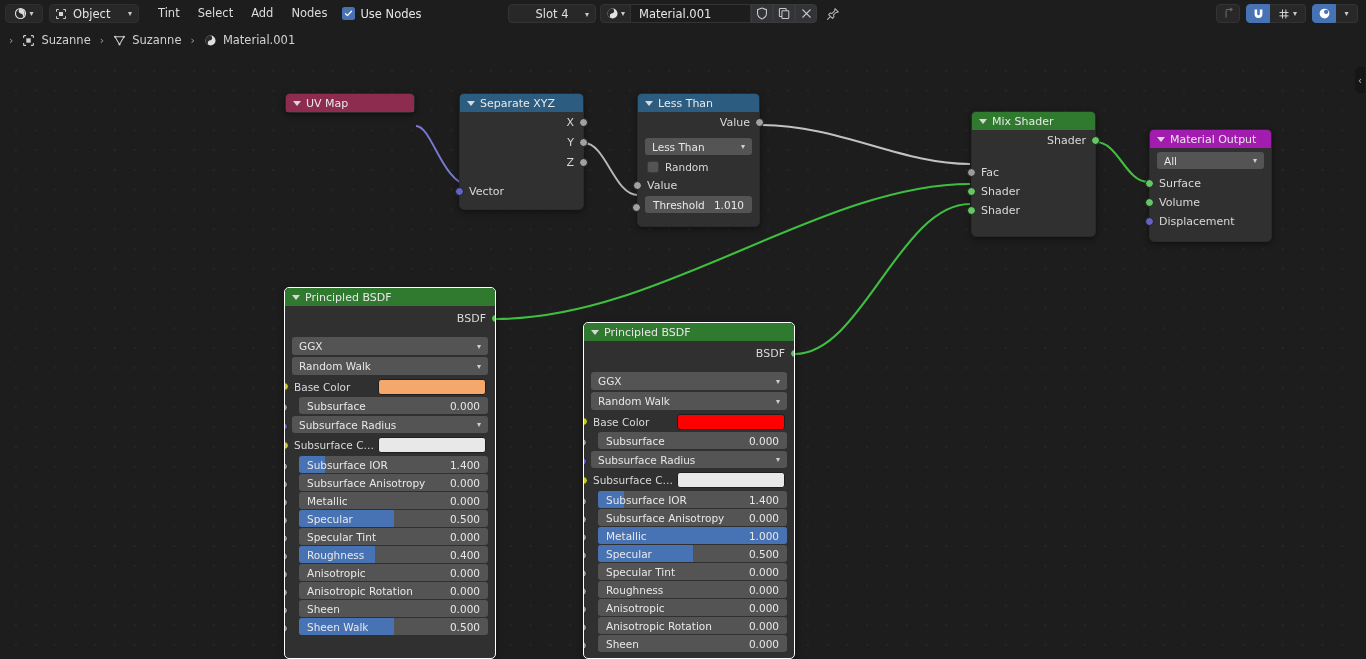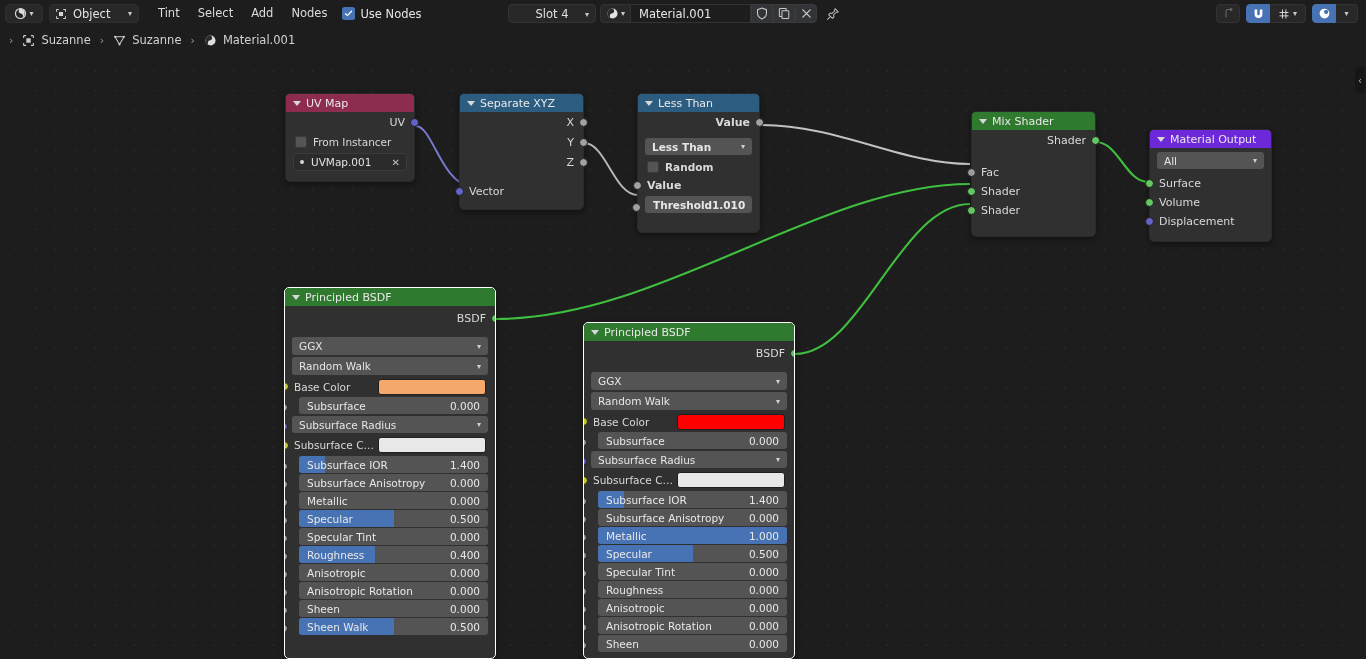--- a/index.html
+++ b/index.html
@@ -316,35 +316,20 @@
 
   <div class="edge-collapse">
     <div class="arrow">‹</div>
   </div>
 
   <div class="node" style="left:285px; top:40px; width:130px;">
     <div class="nhead" style="background:#8e2c4f;">
       <span class="tri"></span>
       <span>UV Map</span>
     </div>
-    <div class="nbody" style="padding-bottom:8px;">
-      <div class="out-row">
-        <span>UV</span>
-        <span class="sock out s-vector" style="top:6px;"></span>
-      </div>
-      <div class="checkrow">
-        <span class="ckbox"></span>
-        <span>From Instancer</span>
-      </div>
-      <div class="namefield">
-        <span class="dot"></span>
-        <span>UVMap.001</span>
-        <span class="x">✕</span>
-      </div>
-    </div>
   </div>
 
   <div class="node" style="left:459px; top:40px; width:125px;">
     <div class="nhead" style="background:#2c5c80;">
       <span class="tri"></span>
       <span>Separate XYZ</span>
     </div>
     <div class="nbody" style="padding-bottom:8px;">
       <div class="out-row">
         <span>X</span>
@@ -364,21 +349,21 @@
         <span class="sock in s-vector" style="top:5px;"></span>
       </div>
     </div>
   </div>
 
   <div class="node" style="left:637px; top:40px; width:123px;">
     <div class="nhead" style="background:#2c5c80;">
       <span class="tri"></span>
       <span>Less Than</span>
     </div>
-    <div class="nbody" style="padding-bottom:18px;font-weight:bold;">
+    <div class="nbody" style="padding-bottom:12px;">
       <div class="out-row">
         <span>Value</span>
         <span class="sock out s-value" style="top:6px;"></span>
       </div>
       <div style="height:4px;"></div>
       <div class="field dropdown">
         <span>Less Than</span>
         <span class="chev">▾</span>
       </div>
       <div class="checkrow">
@@ -419,21 +404,21 @@
         <span class="sock in s-shader" style="top:5px;"></span>
       </div>
       <div class="in-row">
         <span>Shader</span>
         <span class="sock in s-shader" style="top:5px;"></span>
       </div>
     </div>
   </div>
 
   <div class="node" style="left:1149px; top:76px; width:123px;">
-    <div class="nhead" style="background:#6d28d9;">
+    <div class="nhead" style="background:#a21caf;">
       <span class="tri"></span>
       <span>Material Output</span>
     </div>
     <div class="nbody" style="padding-bottom:10px;">
       <div style="height:2px;"></div>
       <div class="field dropdown">
         <span>All</span>
         <span class="chev">▾</span>
       </div>
       <div style="height:3px;"></div>

